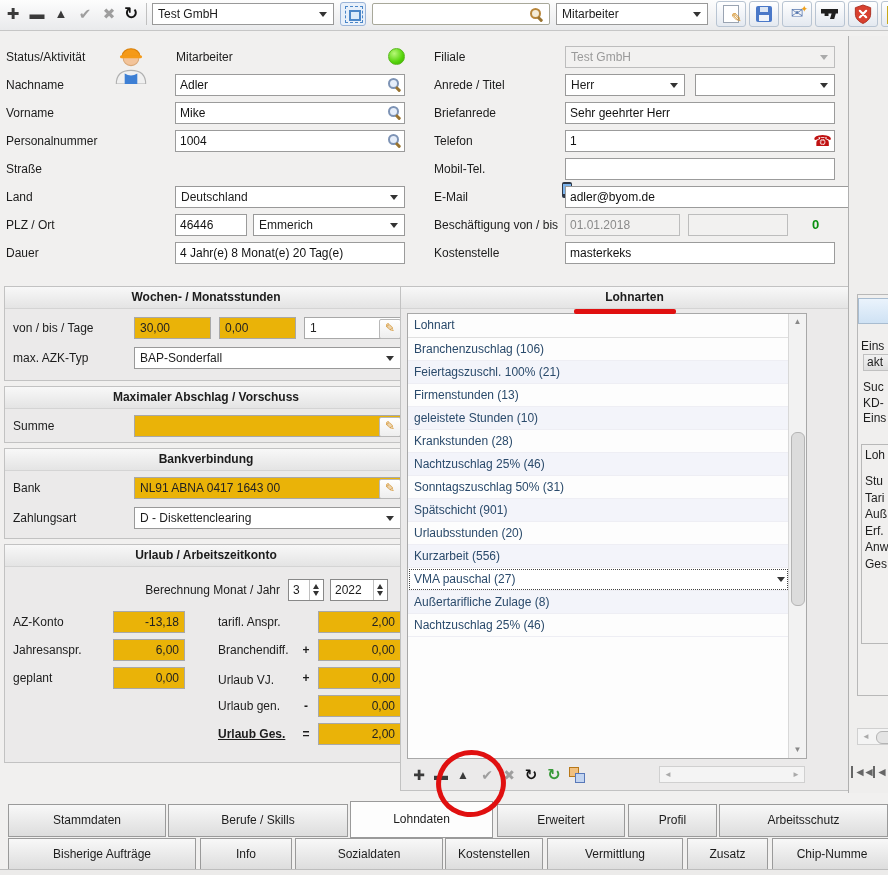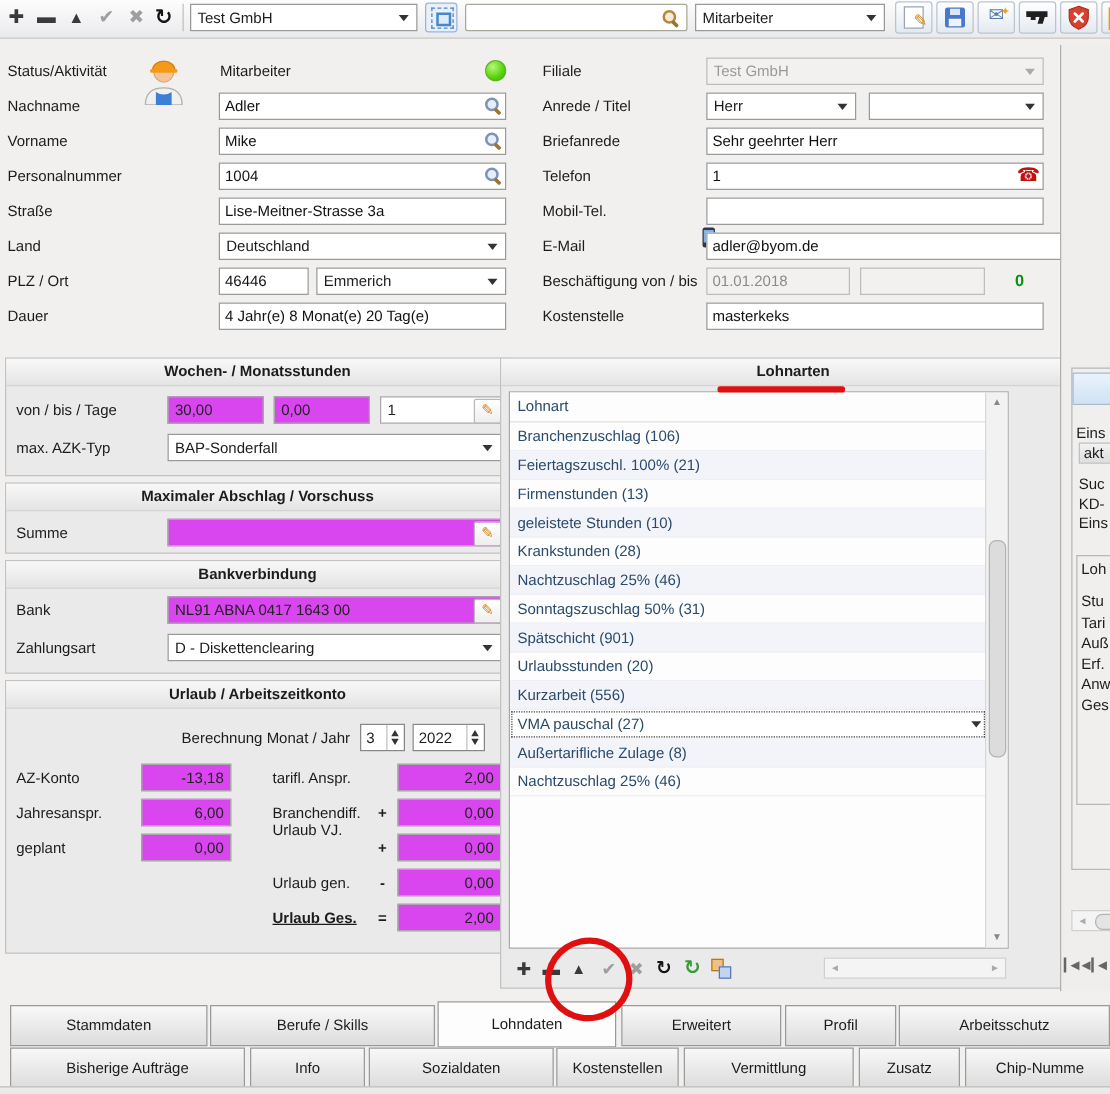--- a/index.html
+++ b/index.html
@@ -48,21 +48,21 @@
   .mailic{font-size:15px;color:#5a7ab0;line-height:15px;}
   .mobic{position:relative;display:inline-block;width:10px;height:16px;background:#2e3848;border-radius:2px;}
   .mobic::before{content:"";position:absolute;left:1px;top:2px;width:8px;height:10px;background:#7db4ec;}
   .greenzero{position:absolute;font-weight:bold;color:#0a9010;font-size:13px;line-height:22px;}
   
   .worker{position:absolute;left:112px;top:42px;width:38px;height:42px;}
   
   .panel{position:absolute;background:#ebeaea;border:1px solid #c2c2c2;box-sizing:border-box;}
   .phead{position:absolute;left:0;top:0;right:0;height:21px;text-align:center;font-weight:bold;line-height:20px;
          background:linear-gradient(#f8f8f8,#e4e4e4);border-bottom:1px solid #d4d4d4;}
-  .ibox{position:absolute;height:22px;box-sizing:border-box;border:1px solid #a8a8a8;background:#d946ef;
+  .ibox{position:absolute;height:22px;box-sizing:border-box;border:1px solid #a8a8a8;background:#eab308;
         line-height:20px;padding:0 5px;color:#222;}
   .ibox.white{background:#fff;}
   .ibox.rt{text-align:right;}
   .pencilbtn{position:absolute;width:20px;height:18px;top:2px;background:linear-gradient(#fff,#eee);
              border:1px solid #b8b8b8;border-radius:2px;text-align:center;line-height:16px;
              color:#d08818;font-size:12px;}
   .spin{position:absolute;height:22px;background:#fff;border:1px solid #888;box-sizing:border-box;}
   .spin .sval{position:absolute;left:4px;line-height:20px;}
   .spinbtns{position:absolute;right:0;top:0;bottom:0;width:13px;border-left:1px solid #c0c0c0;}
   .spinbtns i{position:absolute;left:3px;width:0;height:0;border-left:3.5px solid transparent;border-right:3.5px solid transparent;}
@@ -200,23 +200,20 @@
     <span class="ficon mag"></span>
   </div>
 
   <div class="lbl" style="left:6px;top:130px">Personalnummer</div>
   <div class="field" style="left:175px;top:130px;width:230px">
     <input value="1004" style="">
     <span class="ficon mag"></span>
   </div>
 
   <div class="lbl" style="left:6px;top:158px">Straße</div>
-  <div class="field" style="left:175px;top:158px;width:230px">
-    <input class="noicon" value="Lise-Meitner-Strasse 3a" style="">
-  </div>
 
   <div class="lbl" style="left:6px;top:186px">Land</div>
   <div class="combo" style="left:175px;top:186px;width:230px">
     <span class="cval">Deutschland</span>
     <span class="carrow"></span>
   </div>
 
   <div class="lbl" style="left:6px;top:214px">PLZ / Ort</div>
   <div class="field" style="left:175px;top:214px;width:72px">
     <input class="noicon" value="46446" style="">
@@ -341,21 +338,21 @@
     <div class="ibox rt" style="left:108px;top:94px;width:72px">6,00</div>
     <div class="lbl" style="left:8px;top:122px">geplant</div>
     <div class="ibox rt" style="left:108px;top:122px;width:72px">0,00</div>
 
     <div class="lbl" style="left:213px;top:66px">tarifl. Anspr.</div>
     <div class="op" style="left:295px;top:66px"></div>
     <div class="ibox rt" style="left:313px;top:66px;width:83px">2,00</div>
     <div class="lbl" style="left:213px;top:94px">Branchendiff.</div>
     <div class="op" style="left:295px;top:94px">+</div>
     <div class="ibox rt" style="left:313px;top:94px;width:83px">0,00</div>
-    <div class="lbl" style="left:213px;top:108px">Urlaub VJ.</div>
+    <div class="lbl" style="left:213px;top:124px">Urlaub VJ.</div>
     <div class="op" style="left:295px;top:122px">+</div>
     <div class="ibox rt" style="left:313px;top:122px;width:83px">0,00</div>
     <div class="lbl" style="left:213px;top:150px">Urlaub gen.</div>
     <div class="op" style="left:295px;top:150px">-</div>
     <div class="ibox rt" style="left:313px;top:150px;width:83px">0,00</div>
     <div class="lbl ul-bold" style="left:213px;top:178px">Urlaub Ges.</div>
     <div class="op" style="left:295px;top:178px">=</div>
     <div class="ibox rt" style="left:313px;top:178px;width:83px">2,00</div>
   </div>
 

